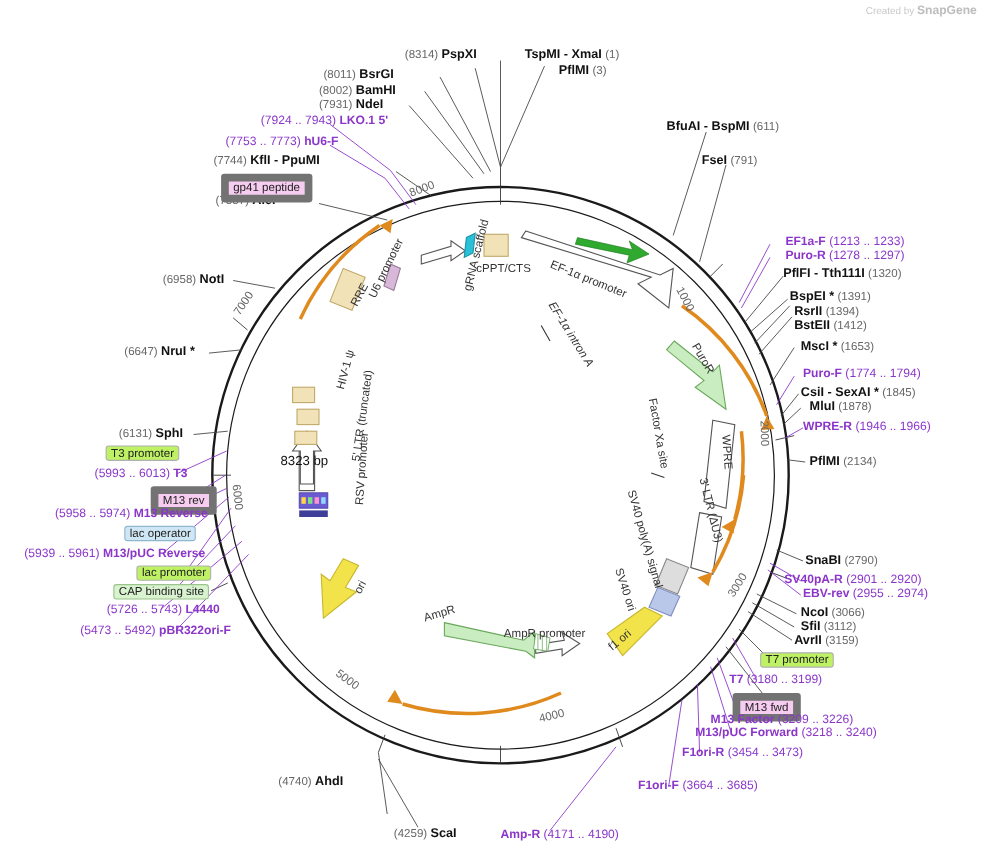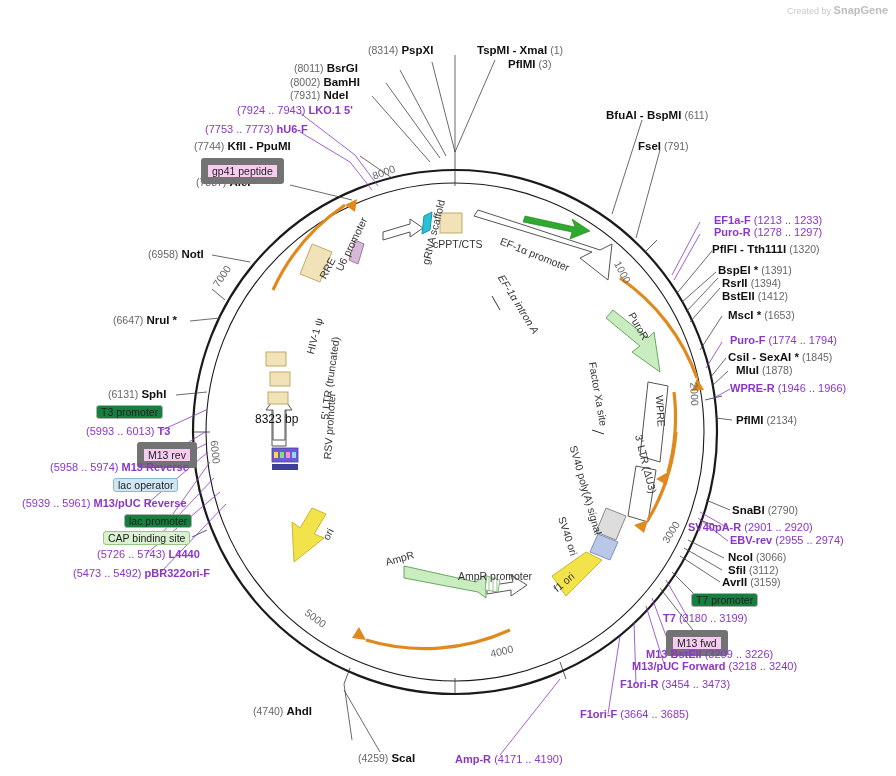--- a/index.html
+++ b/index.html
@@ -16,21 +16,21 @@
   .enz{font-weight:bold;color:#111;font-size:11.5px;}
   .purple{color:#8b36c9;}
   .purple-b{color:#8b36c9;font-weight:bold;}
   .site-box{
     display:inline-block;border:1px solid #9a9a9a;border-radius:3px;
     padding:0px 4px;font-size:10.5px;background:#f2f2f2;color:#222;
   }
   .box-pink{background:#f6ccf0;border:7px solid #737373;}
   .box-blue{background:#cfe7f5;border:1px solid #8fb7cf;}
   .box-green{background:#d9f2cf;border:1px solid #9ac48a;}
-  .box-grey{background:#15803d;border:1px solid #b0b0b0;}
+  .box-grey{background:#bef264;border:1px solid #b0b0b0;}
   .center-title{
     position:absolute;text-align:center;font-size:12.5px;font-weight:bold;color:#111;
   }
   .center-sub{position:absolute;text-align:left;font-size:12px;color:#111;}
   .watermark{position:absolute;right:8px;top:4px;text-align:left;font-size:9px;color:#c9c9c9;}
   .watermark .brand{font-size:11px;color:#bdbdbd;font-weight:bold;}
   .feat-label{position:absolute;font-size:10.5px;color:#333;}
   svg{position:absolute;left:0;top:0;}
   .tickline{stroke:#333;stroke-width:0.8;fill:none;}
   .leader{stroke:#8b36c9;stroke-width:0.8;fill:none;}
@@ -358,21 +358,21 @@
     <span class="purple">(1946 .. 1966)</span>
   </div>
   <div class="lbl" style="left:736px;top:414px;">
     <span class="enz">PflMI</span>
     <span class="pos">(2134)</span>
   </div>
   <div class="lbl" style="left:732px;top:504px;">
     <span class="enz">SnaBI</span>
     <span class="pos">(2790)</span>
   </div>
-  <div class="lbl" style="left:688px;top:521px;">
+  <div class="lbl" style="left:713px;top:521px;">
     <span class="purple-b">SV40pA-R</span>
     <span class="purple">(2901 .. 2920)</span>
   </div>
   <div class="lbl" style="left:730px;top:534px;">
     <span class="purple-b">EBV-rev</span>
     <span class="purple">(2955 .. 2974)</span>
   </div>
   <div class="lbl" style="left:728px;top:551px;">
     <span class="enz">NcoI</span>
     <span class="pos">(3066)</span>
@@ -391,21 +391,21 @@
   </div>
   <div class="lbl" style="left:666px;top:630px;">
     <span class="site-box box-pink">M13 fwd</span>
   </div>
 
   <div class="lbl" style="left:663px;top:612px;">
     <span class="purple-b">T7</span>
     <span class="purple">(3180 .. 3199)</span>
   </div>
   <div class="lbl" style="left:646px;top:648px;">
-    <span class="purple-b">M13 BstEII</span>
+    <span class="purple-b">M13 Factor</span>
     <span class="purple">(3209 .. 3226)</span>
   </div>
   <div class="lbl" style="left:632px;top:660px;">
     <span class="purple-b">M13/pUC Forward</span>
     <span class="purple">(3218 .. 3240)</span>
   </div>
   <div class="lbl" style="left:620px;top:678px;">
     <span class="purple-b">F1ori-R</span>
     <span class="purple">(3454 .. 3473)</span>
   </div>

